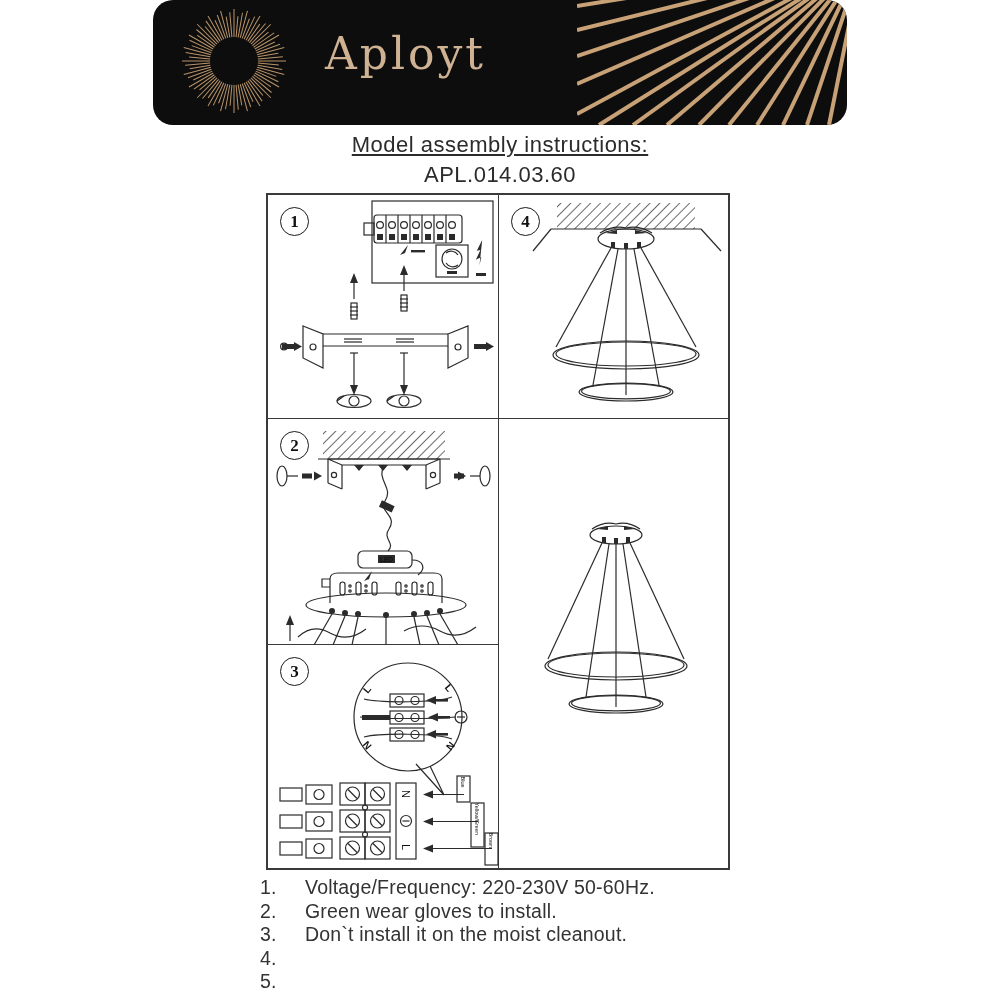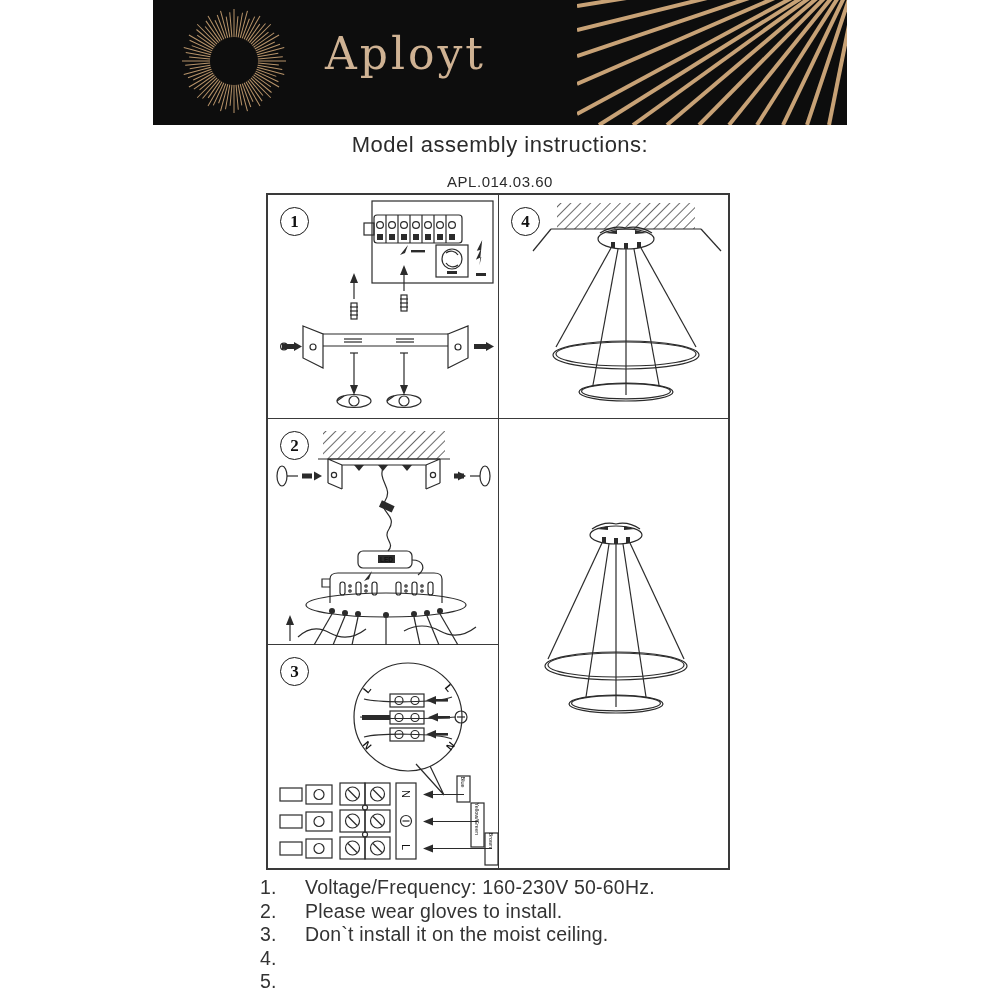--- a/index.html
+++ b/index.html
@@ -1,29 +1,29 @@
 <!DOCTYPE html>
 <html><head>
 <meta charset="utf-8">
 <style>
   html,body{margin:0;padding:0;background:#fff;}
   #page{position:relative;width:1000px;height:1000px;background:#fff;overflow:hidden;
         font-family:"Liberation Sans",sans-serif;color:#2e2e2e;}
 
   
-  #banner{position:absolute;left:153px;top:0;width:694px;height:125px;background:#0d0d0d;overflow:hidden;}
+  #banner{position:absolute;left:153px;top:0;width:694px;height:125px;background:#0d0d0d;overflow:hidden;border-radius:20px;}
   #logo{position:absolute;left:24px;top:4px;}
   #brand{position:absolute;left:172px;top:28px;font-family:"DejaVu Serif","Liberation Serif",serif;
          font-weight:300;font-size:44px;letter-spacing:3px;color:#cfb293;}
   #rays{position:absolute;right:0;top:0;}
 
   
   .title-line{position:absolute;left:0;width:1000px;text-align:center;color:#2b2b2b;}
-  #title1{top:132px;font-size:22px;letter-spacing:0.5px;}
-  #title2{top:173px;font-size:15px;letter-spacing:0.5px;}
+  #title1{top:132px;font-size:22px;letter-spacing:0.5px;text-decoration:underline;}
+  #title2{top:162px;font-size:22px;letter-spacing:0.5px;}
 
   
   #grid{position:absolute;left:266px;top:193px;width:464px;height:677px;border:2px solid #3a3a3a;box-sizing:border-box;}
   .panel{position:absolute;box-sizing:border-box;background:#fff;}
   #p1{left:0;top:0;width:231px;height:224px;border-right:1.5px solid #3a3a3a;border-bottom:1.5px solid #3a3a3a;}
   #p2{left:0;top:224px;width:231px;height:226px;border-right:1.5px solid #3a3a3a;border-bottom:1.5px solid #3a3a3a;}
   #p3{left:0;top:450px;width:231px;height:223px;border-right:1.5px solid #3a3a3a;}
   #p4{left:231px;top:0;width:229px;height:224px;border-bottom:1.5px solid #3a3a3a;}
   #p5{left:231px;top:224px;width:229px;height:449px;}
   .stepnum{position:absolute;left:12px;top:12px;width:27px;height:27px;border:1.6px solid #1a1a1a;border-radius:50%;
@@ -463,29 +463,29 @@
 
         <ellipse class="draw" cx="117" cy="285" rx="47" ry="9" stroke-width="1.4"></ellipse>
         <ellipse class="draw" cx="117" cy="284.3" rx="44.5" ry="7.6"></ellipse>
       </svg>
     </div>
   </div>
 
   <div id="list">
     <div class="li-row">
       <span class="li-num">1.</span>
-      <span>Voltage/Frequency: 160-230V 50-60Hz.</span>
+      <span>Voltage/Frequency: 220-230V 50-60Hz.</span>
     </div>
     <div class="li-row">
       <span class="li-num">2.</span>
-      <span>Please wear gloves to install.</span>
+      <span>Green wear gloves to install.</span>
     </div>
     <div class="li-row">
       <span class="li-num">3.</span>
-      <span>Don`t install it on the moist ceiling.</span>
+      <span>Don`t install it on the moist cleanout.</span>
     </div>
     <div class="li-row">
       <span class="li-num">4.</span>
     </div>
     <div class="li-row">
       <span class="li-num">5.</span>
     </div>
   </div>
 
 </div>

